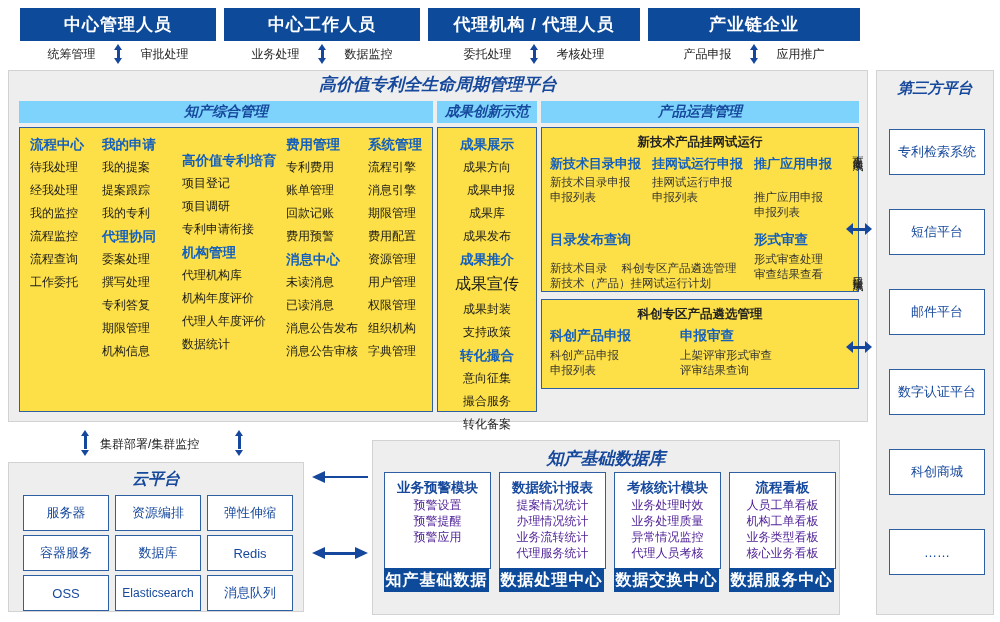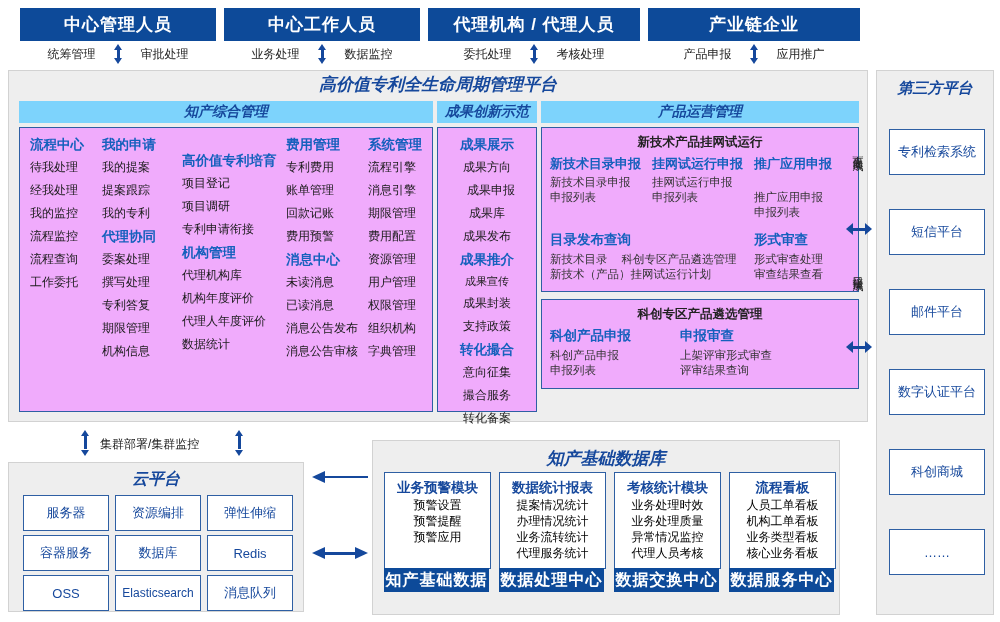--- a/index.html
+++ b/index.html
@@ -12,21 +12,21 @@
     overflow:hidden;
   }
   
   .abs{position:absolute;box-sizing:border-box;}
   .ctr{display:flex;align-items:center;justify-content:center;text-align:center;}
   .blue-bar{
     background:#0d4a99;color:#fff;font-weight:bold;letter-spacing:1px;
   }
   .panel-grey{background:#eeeeee;border:1px solid #d2d2d2;}
   .band{background:#7dd3fc;}
-  .wbox{background:#f0abfc;border:1px solid #2e5fa3;}
+  .wbox{background:#fde047;border:1px solid #2e5fa3;}
   .hdr-blue{color:#1560bd;font-weight:bold;}
   .ttl-ital{color:#16489c;font-weight:bold;font-style:italic;}
 
   
   #roles .role{
     height:33px;font-size:17px;
   }
   #roles .flowrow{
     position:absolute;top:44px;height:20px;
     display:flex;align-items:center;justify-content:center;
@@ -77,21 +77,21 @@
   
   #cloud{left:8px;top:462px;width:296px;height:150px;}
   #cloud .ct{position:absolute;left:0;top:6px;width:100%;text-align:center;font-size:16px;}
   .cbox{position:absolute;border:1px solid #2e5fa3;background:#fff;color:#16489c;font-size:13px;}
 
   
   #db{left:372px;top:440px;width:468px;height:175px;}
   #db .dt{position:absolute;left:0;top:6px;width:100%;text-align:center;font-size:17px;}
   .dcol{position:absolute;top:31px;width:105px;height:95px;border:1px solid #2e5fa3;background:#fff;}
   .dcol .dh{font-size:13.5px;font-weight:bold;color:#16489c;text-align:center;margin-top:6px;}
-  .dcol .dl{font-size:12px;color:#000000;text-align:center;line-height:16px;}
+  .dcol .dl{font-size:12px;color:#4c1d95;text-align:center;line-height:16px;}
   .dbar{position:absolute;top:127px;width:105px;height:24px;font-size:16px;}
 
   
   .clabel{position:absolute;font-size:12px;color:#222;}
 </style>
 </head>
 <body>
 
 <div id="roles">
   <div class="abs blue-bar ctr role" style="left:20px;top:8px;width:196px;">中心管理人员</div>
@@ -201,21 +201,21 @@
 
   <div class="abs band ctr sec-band ttl-ital" style="left:428px;top:30px;width:100px;">成果创新示范</div>
   <div class="abs wbox" style="left:428px;top:56px;width:100px;height:285px;">
     <div style="padding:8px 0 0 0;text-align:center;">
       <div class="h hdr-blue" style="font-size:13.5px;margin-bottom:5px;">成果展示</div>
       <div class="l" style="font-size:12px;margin-bottom:6px;">成果方向</div>
       <div class="l" style="font-size:12px;margin-bottom:6px;padding-left:8px;">成果申报</div>
       <div class="l" style="font-size:12px;margin-bottom:6px;">成果库</div>
       <div class="l" style="font-size:12px;margin-bottom:6px;">成果发布</div>
       <div class="h hdr-blue" style="font-size:13.5px;margin-bottom:5px;">成果推介</div>
-      <div class="l" style="font-size:11px;margin-bottom:6px;">成果宣传</div>
+      <div class="l" style="font-size:16px;margin-bottom:6px;">成果宣传</div>
       <div class="l" style="font-size:12px;margin-bottom:6px;">成果封装</div>
       <div class="l" style="font-size:12px;margin-bottom:6px;">支持政策</div>
       <div class="h hdr-blue" style="font-size:13.5px;margin-bottom:5px;">转化撮合</div>
       <div class="l" style="font-size:12px;margin-bottom:6px;">意向征集</div>
       <div class="l" style="font-size:12px;margin-bottom:6px;">撮合服务</div>
       <div class="l" style="font-size:12px;margin-bottom:6px;">转化备案</div>
     </div>
   </div>
 
   <div class="abs band ctr sec-band ttl-ital" style="left:532px;top:30px;width:318px;">产品运营管理</div>
@@ -232,21 +232,21 @@
       <div class="po-l" style="margin-top:4px;">挂网试运行申报</div>
       <div class="po-l">申报列表</div>
     </div>
     <div style="position:absolute;left:212px;top:28px;width:100px;">
       <div class="po-h">推广应用申报</div>
       <div class="po-l" style="margin-top:19px;">推广应用申报</div>
       <div class="po-l">申报列表</div>
     </div>
     <div style="position:absolute;left:8px;top:104px;width:200px;">
       <div class="po-h" style="font-size:13.5px;">目录发布查询</div>
-      <div style="margin-top:5px;display:flex;gap:14px;">
+      <div style="margin-top:14px;display:flex;gap:14px;">
         <span class="po-l">新技术目录</span>
         <span class="po-l">科创专区产品遴选管理</span>
       </div>
       <div class="po-l">新技术（产品）挂网试运行计划</div>
     </div>
     <div style="position:absolute;left:212px;top:104px;width:100px;">
       <div class="po-h" style="font-size:13.5px;">形式审查</div>
       <div class="po-l" style="margin-top:5px;">形式审查处理</div>
       <div class="po-l">审查结果查看</div>
     </div>

